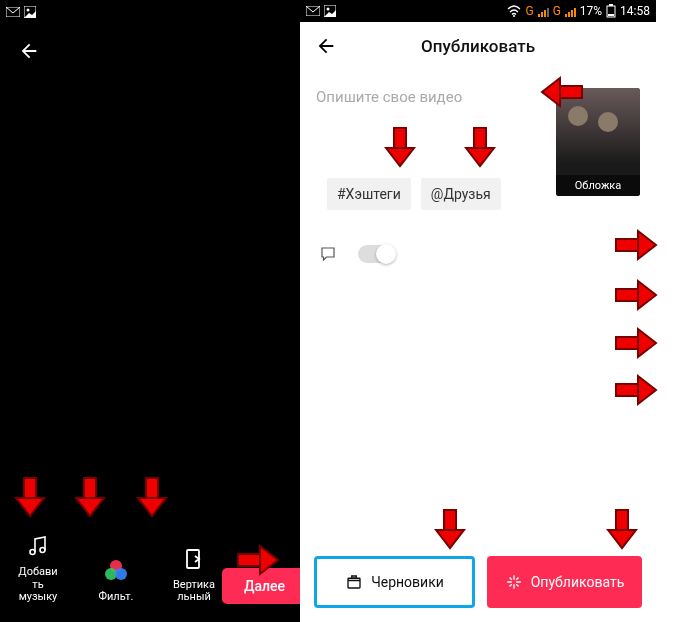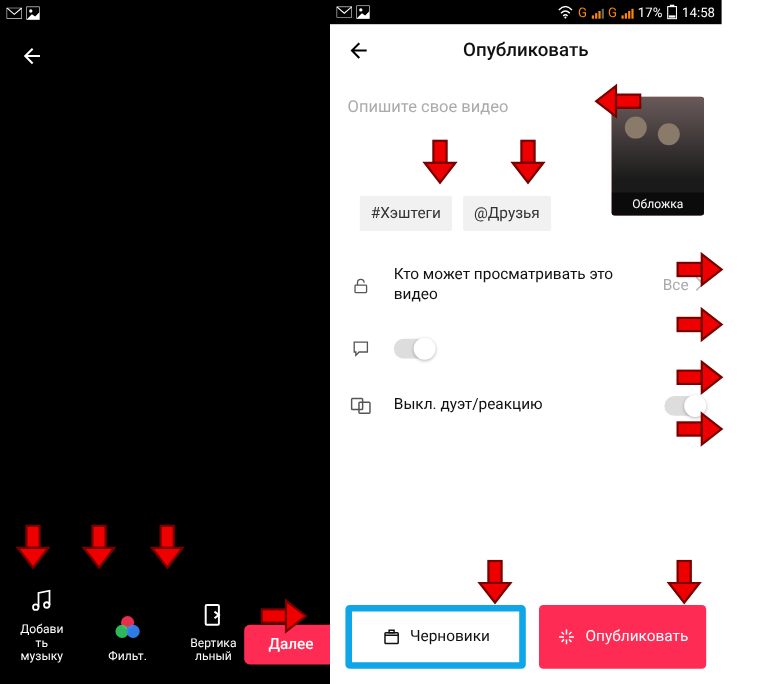--- a/index.html
+++ b/index.html
@@ -54,21 +54,21 @@
   .toggle.on { background: #10d9b1; }
   .toggle.on::after { right:-2px; }
   
   .share-sec { padding: 40px 16px 0 16px; }
   .share-lbl { color:#aaa; font-size:12px; margin-bottom:14px; }
   .share-row { display:flex; gap:18px; }
   .share-ic { width:40px; height:40px; border:1px solid #e0e0e0; border-radius:50%; display:flex; align-items:center; justify-content:center; color:#aaa; }
   .share-ic.noborder { border:none; }
   
   .pub-row { position:absolute; bottom:14px; left:14px; right:14px; display:flex; gap:12px; }
-  .draft-btn { flex:1; background:#fff; border:6px solid #0ea5e9; border-radius:4px; padding:14px 0; display:flex; align-items:center; justify-content:center; gap:8px; font-size:14px; color:#111; }
+  .draft-btn { flex:1; background:#fff; border:3px solid #0ea5e9; border-radius:4px; padding:14px 0; display:flex; align-items:center; justify-content:center; gap:8px; font-size:14px; color:#111; }
   .publish-btn { flex:1; background:#fe2c55; border:none; border-radius:4px; padding:14px 0; display:flex; align-items:center; justify-content:center; gap:8px; font-size:14px; color:#fff; }
   
   
   .arrow { position: absolute; pointer-events: none; }
 </style>
 </head>
 <body>
 
 <div class="left-panel">
   <div class="left-status">
@@ -189,47 +189,23 @@
     <div class="cover">
       <div class="cover-img"></div>
       <div class="cover-label">Обложка</div>
     </div>
   </div>
 
   <div class="opts">
     <div class="opt-row">
       <div class="oic">
           <svg width="18" height="18" viewBox="0 0 24 24" fill="none" stroke="currentColor" stroke-width="1.6">
-            <rect x="5" y="11" width="14" height="9" rx="1"></rect>
-            <path d="M8 11 V8 a4 4 0 0 1 8 0"></path>
-          </svg>
-        </div>
-      <div class="olbl" style="white-space:pre-line">Кто может просматривать это
-видео</div>
-      <div class="oval">Все</div>
-      <div class="chev"><svg width="8" height="14" viewBox="0 0 8 14">
-            <path d="M1 1 L7 7 L1 13" stroke="currentColor" fill="none" stroke-width="1.5"></path>
-          </svg></div>
-    </div>
-    <div class="opt-row">
-      <div class="oic">
-          <svg width="18" height="18" viewBox="0 0 24 24" fill="none" stroke="currentColor" stroke-width="1.6">
             <path d="M4 4 h16 v12 h-10 l-4 4 v-4 h-2 z"></path>
           </svg>
         </div>
-      <div class="toggle off"></div>
-    </div>
-    <div class="opt-row">
-      <div class="oic">
-          <svg width="20" height="18" viewBox="0 0 24 20" fill="none" stroke="currentColor" stroke-width="1.6">
-            <rect x="2" y="2" width="12" height="12" rx="1"></rect>
-            <rect x="10" y="6" width="12" height="12" rx="1"></rect>
-          </svg>
-        </div>
-      <div class="olbl">Выкл. дуэт/реакцию</div>
       <div class="toggle off"></div>
     </div>
   </div>
 
 
   <div class="pub-row">
     <button class="draft-btn">
       <svg width="18" height="18" viewBox="0 0 24 24" fill="none" stroke="#111" stroke-width="1.8">
           <rect x="4" y="7" width="16" height="13" rx="1"></rect>
           <path d="M4 10 h16 M9 4 h6 v3 h-6 z"></path>

